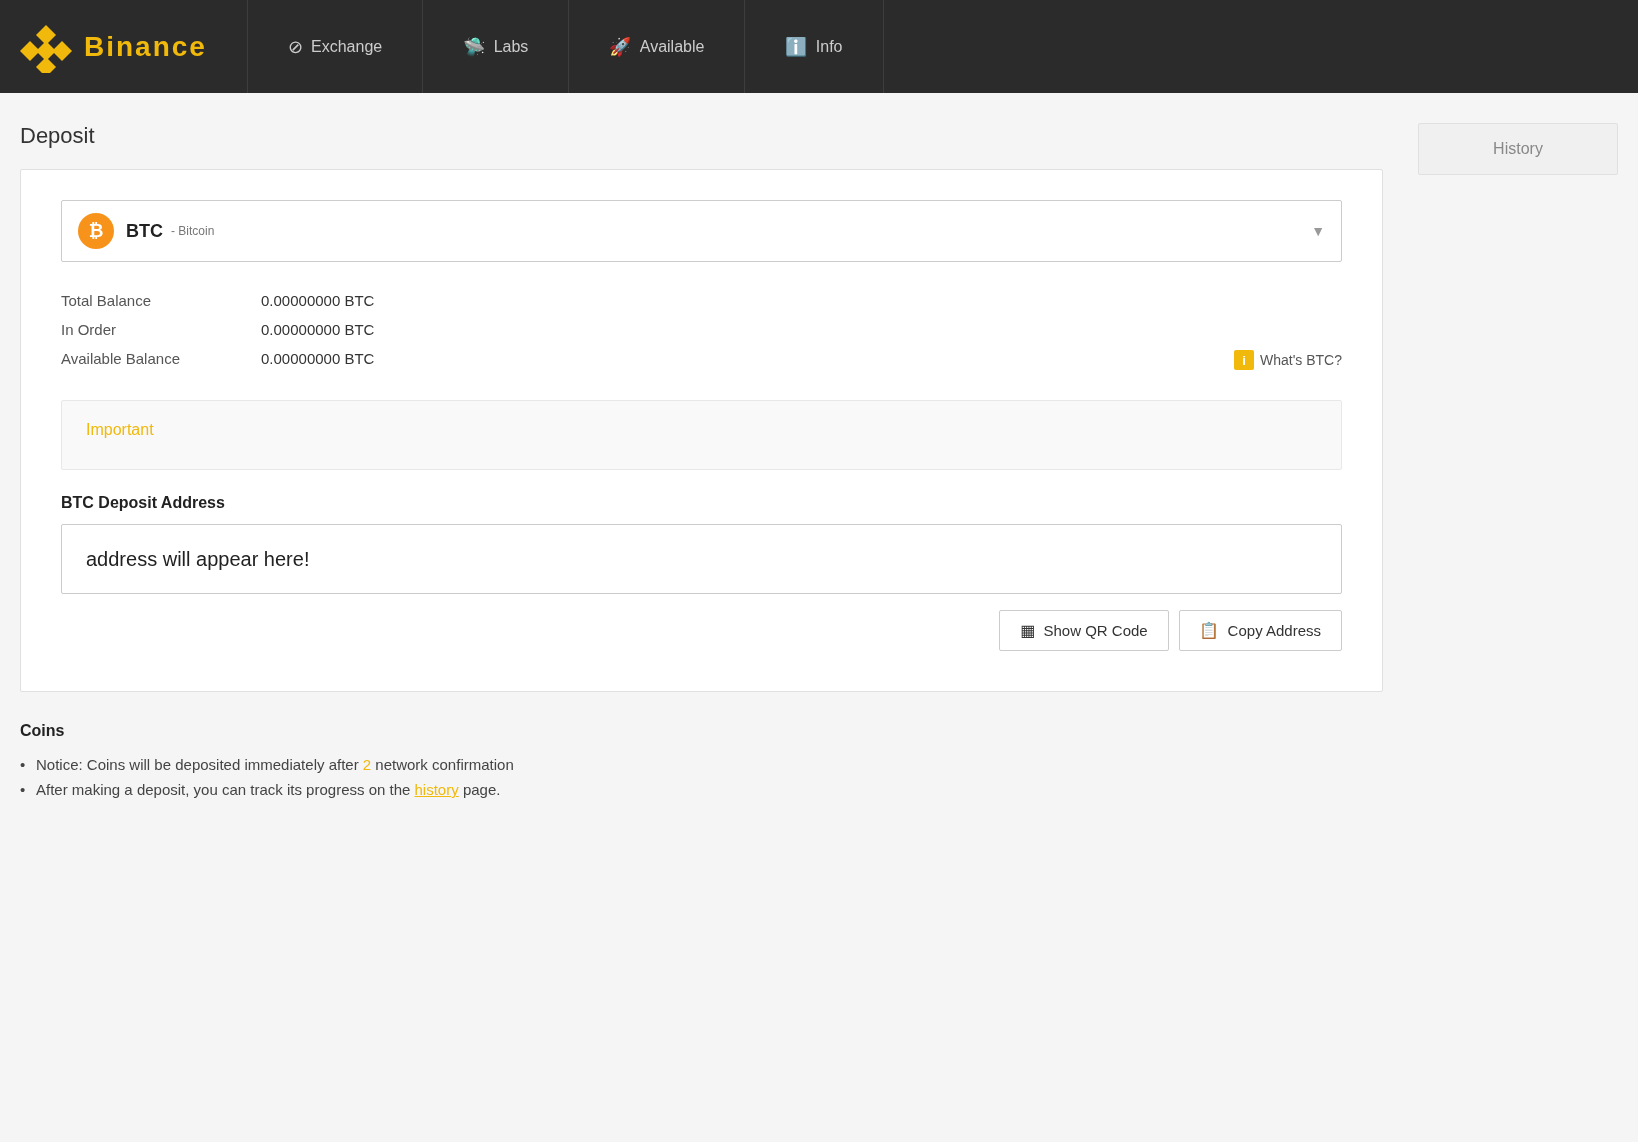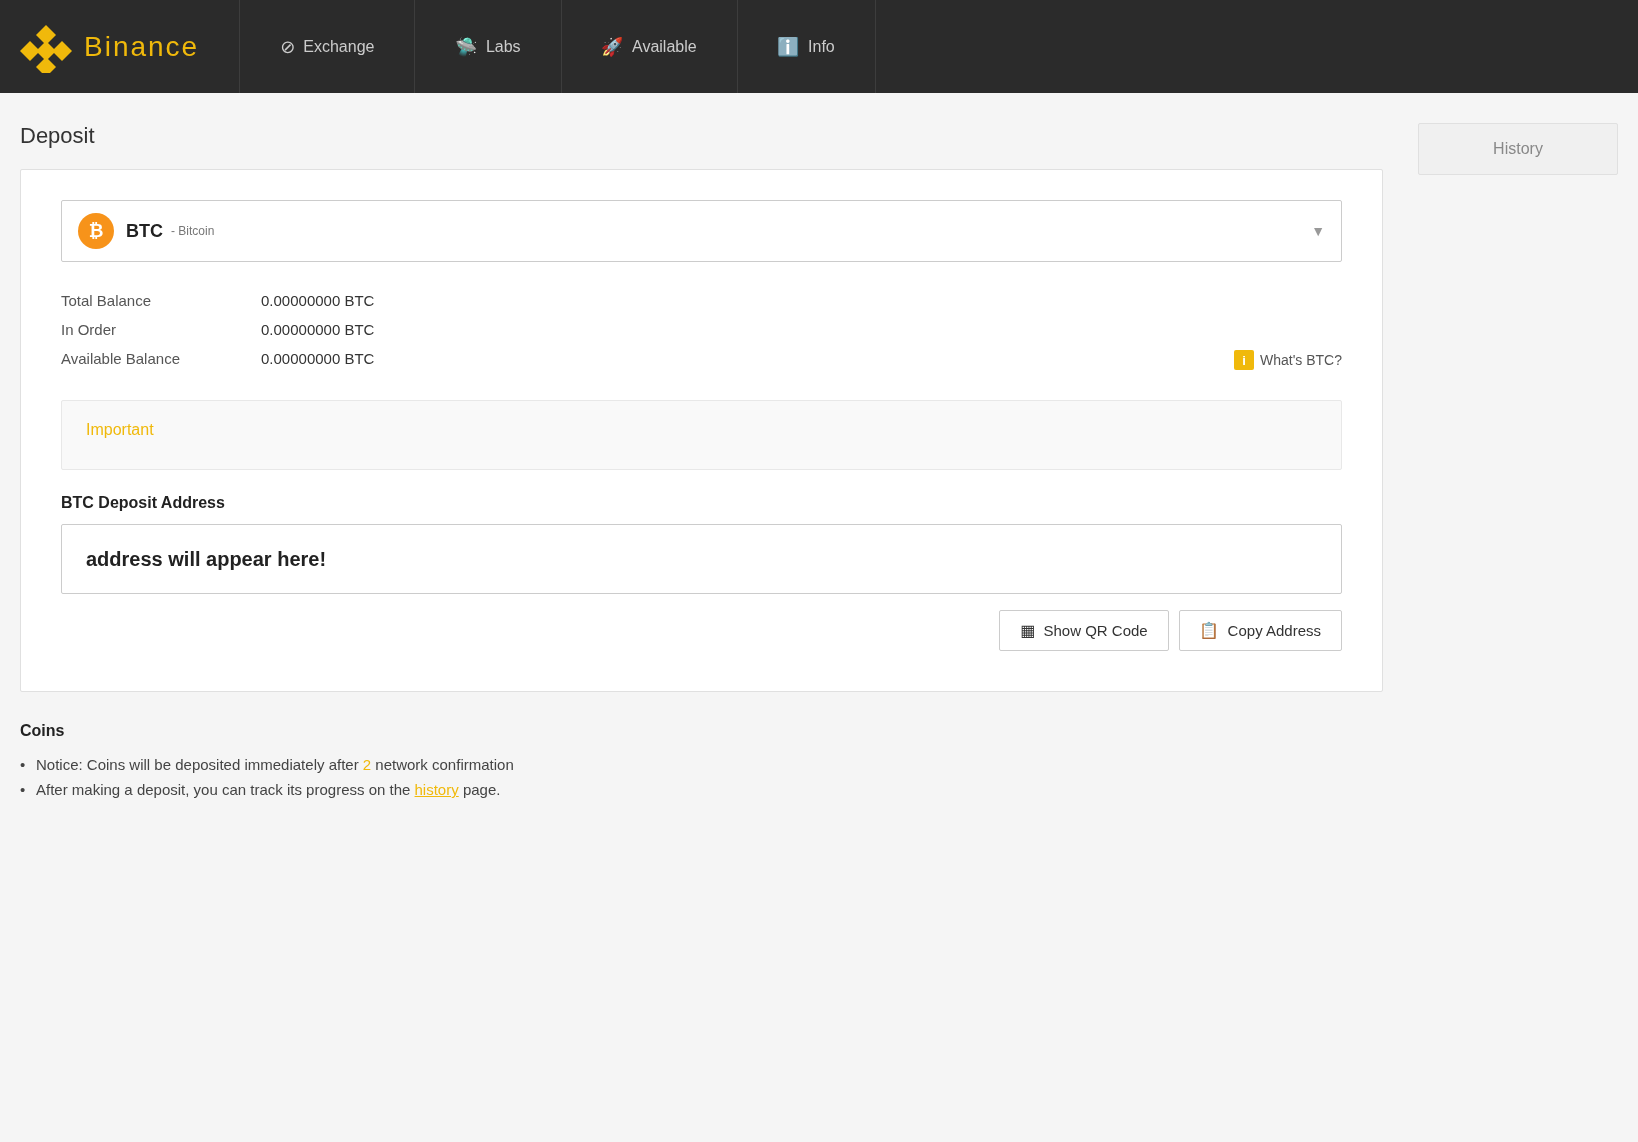--- a/index.html
+++ b/index.html
@@ -24,21 +24,21 @@
       margin-right: 40px;
     }
     .logo-icon {
       width: 52px;
       height: 52px;
       margin-right: 12px;
     }
     .logo-text {
       color: #f0b90b;
       font-size: 28px;
-      font-weight: 400;
+      font-weight: 700;
       letter-spacing: 2px;
     }
     .nav-divider {
       width: 1px;
       height: 93px;
       background: #3d3d3d;
     }
     .nav-items {
       display: flex;
       align-items: center;
@@ -209,21 +209,21 @@
       border-radius: 2px;
       padding: 20px 24px;
       background: #fff;
       margin-bottom: 16px;
       min-height: 70px;
       display: flex;
       align-items: center;
     }
     .address-placeholder {
       font-size: 20px;
-      font-weight: 700;
+      font-weight: 400;
       color: #222;
     }
     .address-buttons {
       display: flex;
       gap: 10px;
       justify-content: flex-end;
       margin-bottom: 10px;
     }
     .addr-btn {
       display: flex;

